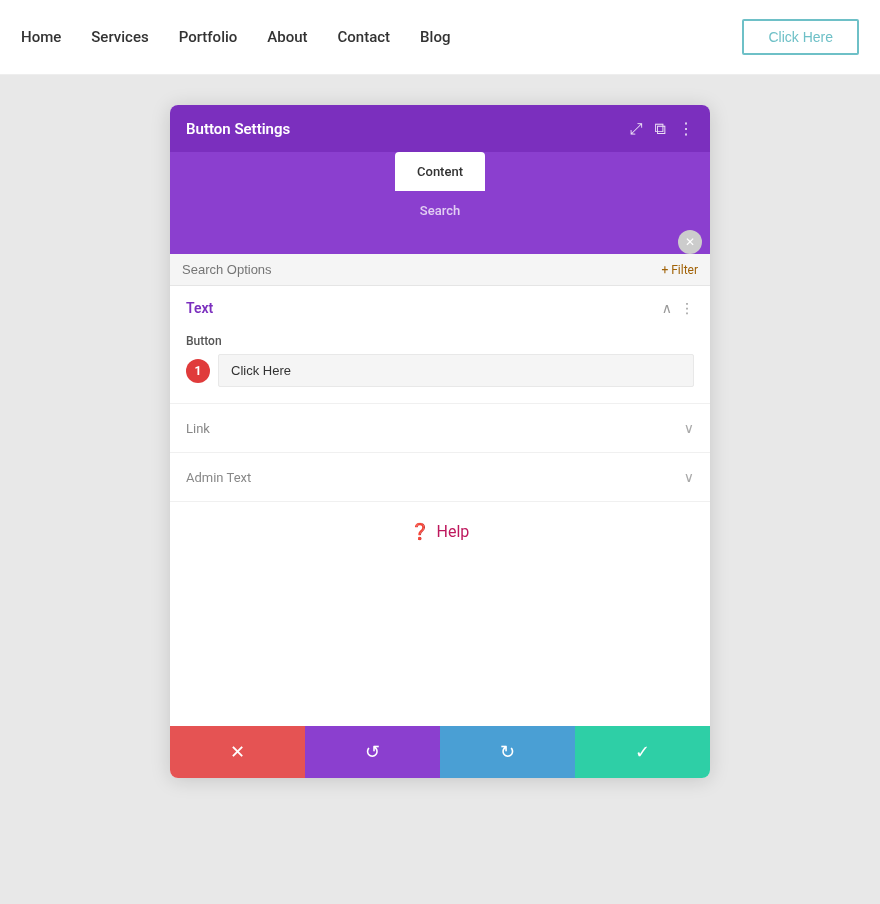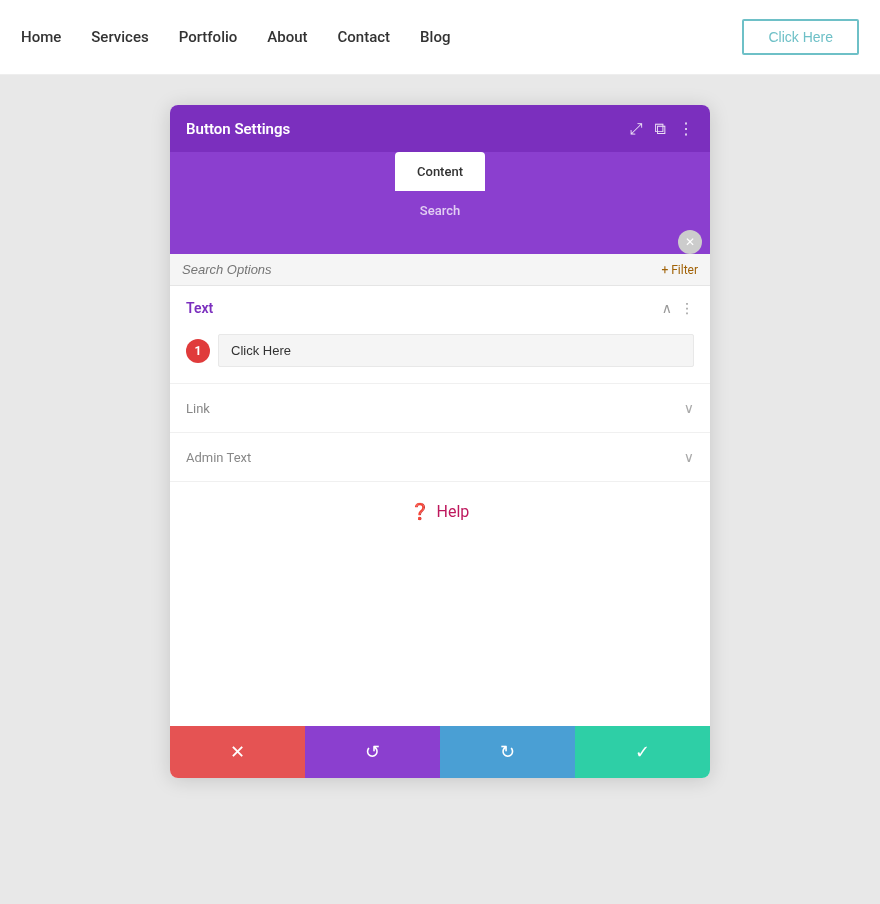--- a/index.html
+++ b/index.html
@@ -133,21 +133,20 @@
       align-items: center;
       justify-content: space-between;
     }
     .search-input {
       background: transparent;
       border: none;
       outline: none;
       font-size: 13px;
       color: #999;
       flex: 1;
-      font-style: italic;
     }
     .filter-btn {
       color: #a16207;
       font-size: 12px;
       cursor: pointer;
       display: flex;
       align-items: center;
       gap: 4px;
     }
 
@@ -325,20 +324,21 @@
 
       <div class="section">
         <div class="section-header">
           <span class="section-title">Text</span>
           <div class="section-controls">
             <span class="section-icon">∧</span>
             <span class="section-icon">⋮</span>
           </div>
         </div>
         <div class="field-group">
+          <div class="field-label">Button</div>
           <div class="field-input-row">
             <div class="field-number">1</div>
             <input class="field-input" type="text" value="Click Here" style="">
           </div>
         </div>
       </div>
 
       <div class="collapsible-section">
         <div class="collapsible-header">
           <span class="collapsible-label">Link</span>

